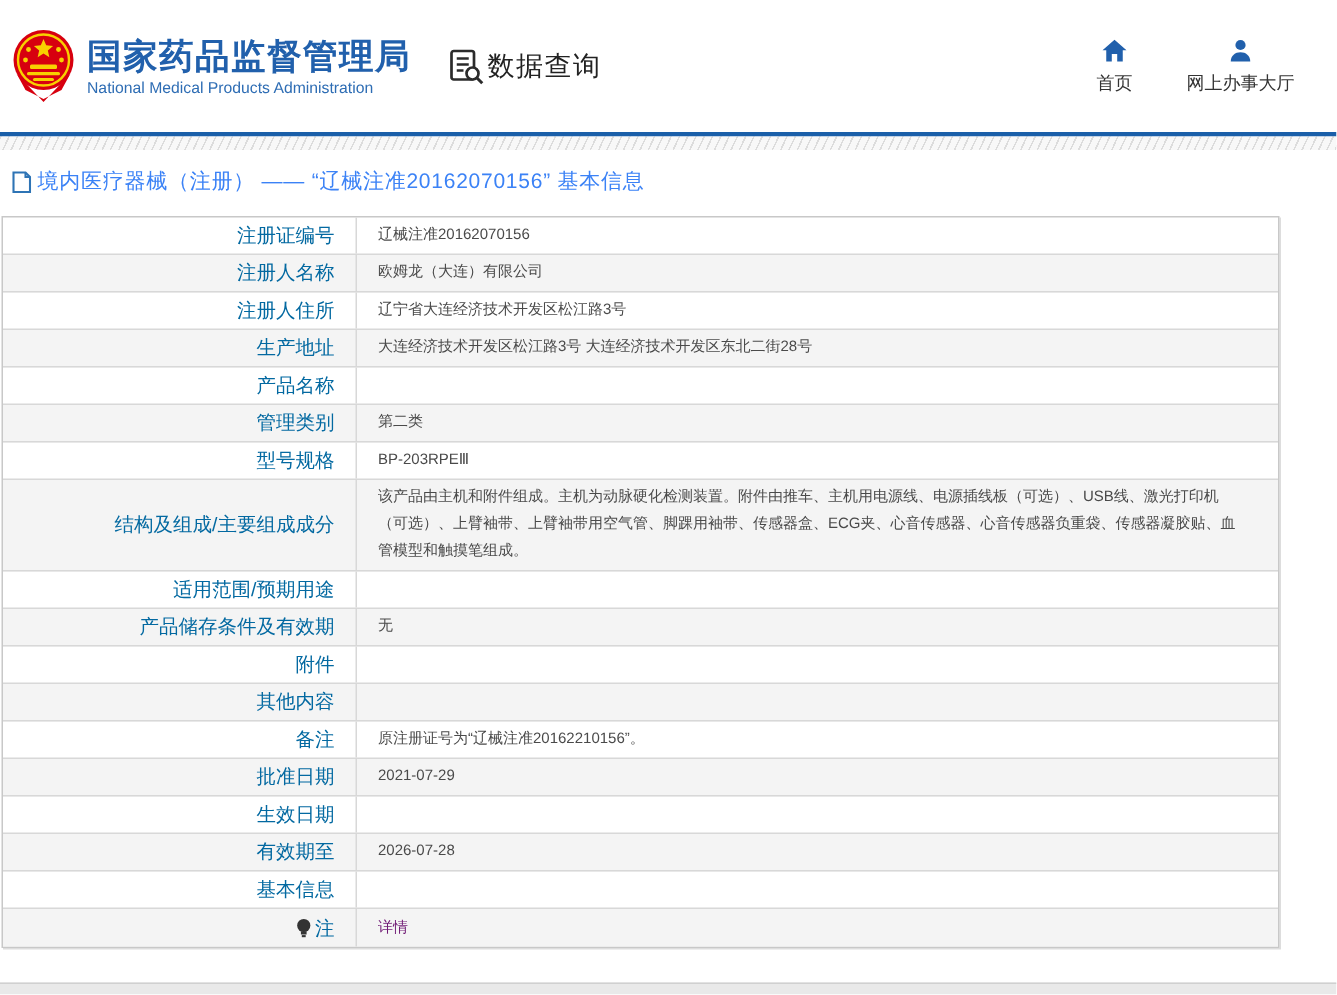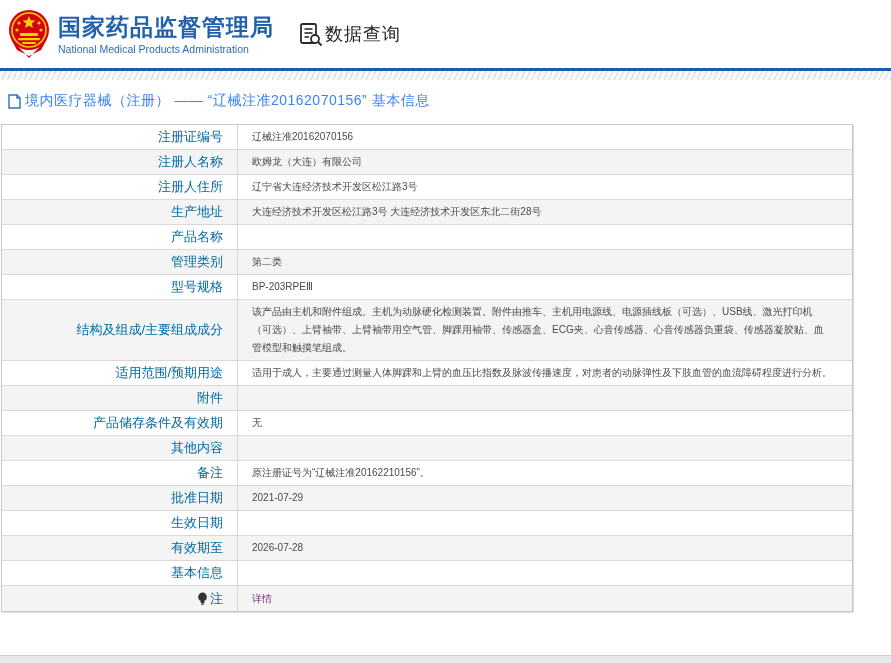--- a/index.html
+++ b/index.html
@@ -6,21 +6,21 @@
   html,body { width: 891px; height: 663px; }
   body {
     font-family: "Liberation Sans", "DejaVu Sans", sans-serif;
     background: #ffffff;
     position: relative;
     overflow: hidden;
   }
 
   
   .header {
-    height: 68px;
+    height: 88px;
     display: flex;
     align-items: center;
     background: #fff;
     padding-left: 8px;
     border-radius: 28px;
   }
   .logo-block { display: flex; align-items: center; }
   .emblem { width: 42px; height: 50px; flex: 0 0 auto; }
   .org-names { margin-left: 8px; }
   .org-cn {
@@ -175,20 +175,35 @@
       <line x1="6.5" y1="12" x2="14.5" y2="12" stroke="#2b2b2b" stroke-width="1.6"></line>
       <line x1="6.5" y1="16" x2="11" y2="16" stroke="#2b2b2b" stroke-width="1.6"></line>
       <circle cx="17" cy="18" r="4" fill="#fff" stroke="#2b2b2b" stroke-width="1.8"></circle>
       <line x1="20" y1="21" x2="23.5" y2="24.5" stroke="#2b2b2b" stroke-width="2"></line>
     </svg>
     <span class="section-title">数据查询</span>
   </div>
 
   <div class="header-spacer"></div>
 
+  <div class="top-nav">
+    <div class="nav-item">
+      <svg class="nav-icon" viewBox="0 0 18 18">
+        <path d="M9 1.5 L17 8.5 H14.5 V16 H10.8 V11 H7.2 V16 H3.5 V8.5 H1 Z" fill="#2160ac"></path>
+      </svg>
+      <span class="nav-label">首页</span>
+    </div>
+    <div class="nav-item">
+      <svg class="nav-icon" viewBox="0 0 18 18">
+        <circle cx="9" cy="5" r="3.4" fill="#2160ac"></circle>
+        <path d="M2.5 16 c0-4 3-6.2 6.5-6.2 s6.5 2.2 6.5 6.2 Z" fill="#2160ac"></path>
+      </svg>
+      <span class="nav-label">网上办事大厅</span>
+    </div>
+  </div>
 </div>
 
 <div class="blue-rule"></div>
 <div class="hatch-band"></div>
 
 <div class="breadcrumb">
   <svg class="crumb-icon" viewBox="0 0 13 15">
     <path d="M1 1 H9 L12 4 V14 H1 Z" fill="none" stroke="#2e74b5" stroke-width="1.4"></path>
     <path d="M9 1 V4 H12" fill="none" stroke="#2e74b5" stroke-width="1.4"></path>
   </svg>
@@ -222,29 +237,28 @@
     <div class="trow">
       <div class="tlabel">型号规格</div>
       <div class="tvalue">BP-203RPEⅢ</div>
     </div>
     <div class="trow">
       <div class="tlabel">结构及组成/主要组成成分</div>
       <div class="tvalue">该产品由主机和附件组成。主机为动脉硬化检测装置。附件由推车、主机用电源线、电源插线板（可选）、USB线、激光打印机（可选）、上臂袖带、上臂袖带用空气管、脚踝用袖带、传感器盒、ECG夹、心音传感器、心音传感器负重袋、传感器凝胶贴、血管模型和触摸笔组成。</div>
     </div>
     <div class="trow">
       <div class="tlabel">适用范围/预期用途</div>
-      <div class="tvalue">适用于成人，主要通过测量人体脚踝和上臂的血压比指数及脉波传播速度，对患者的动脉弹性及下肢血管的血流障碍程度进行分析。</div>
-    </div>
-    <div class="trow">
-      <div class="tlabel">附件</div>
-      <div class="tvalue"></div>
     </div>
     <div class="trow">
       <div class="tlabel">产品储存条件及有效期</div>
       <div class="tvalue">无</div>
+    </div>
+    <div class="trow">
+      <div class="tlabel">附件</div>
+      <div class="tvalue"></div>
     </div>
     <div class="trow">
       <div class="tlabel">其他内容</div>
       <div class="tvalue"></div>
     </div>
     <div class="trow">
       <div class="tlabel">备注</div>
       <div class="tvalue">原注册证号为“辽械注准20162210156”。</div>
     </div>
     <div class="trow">

